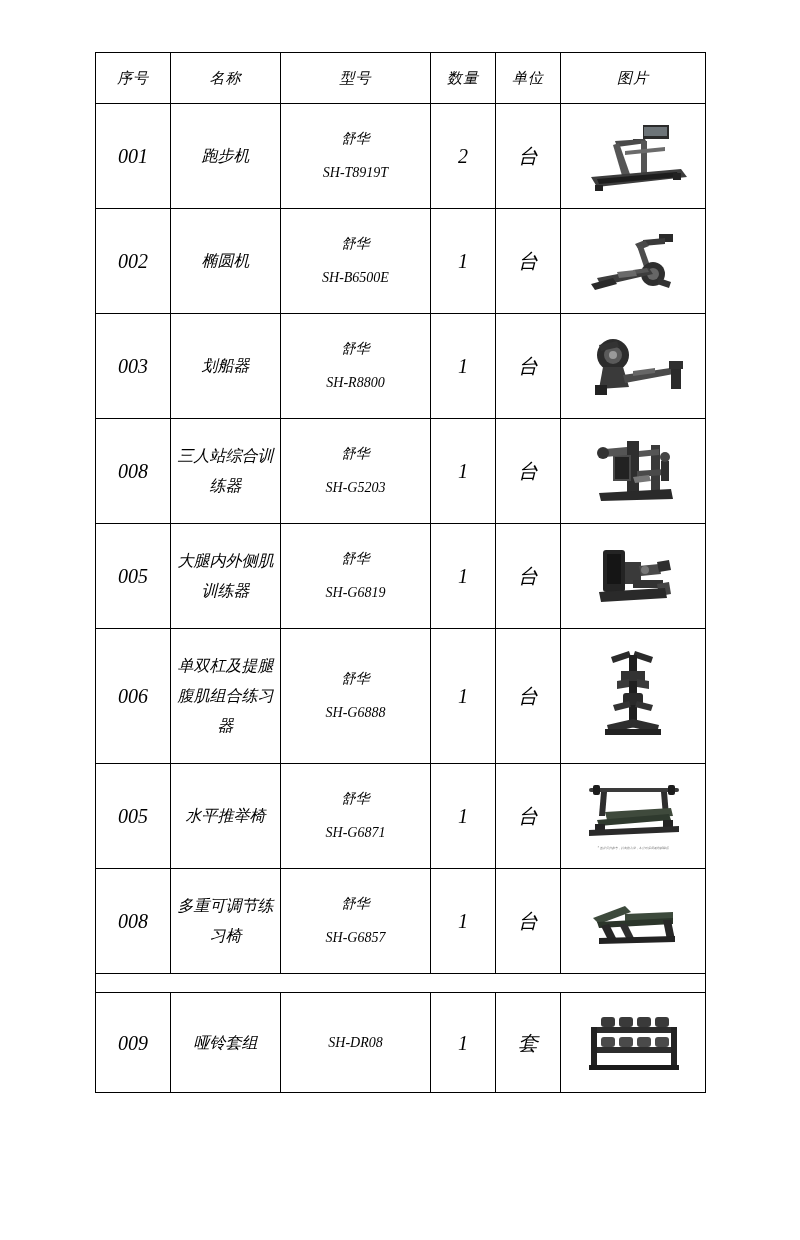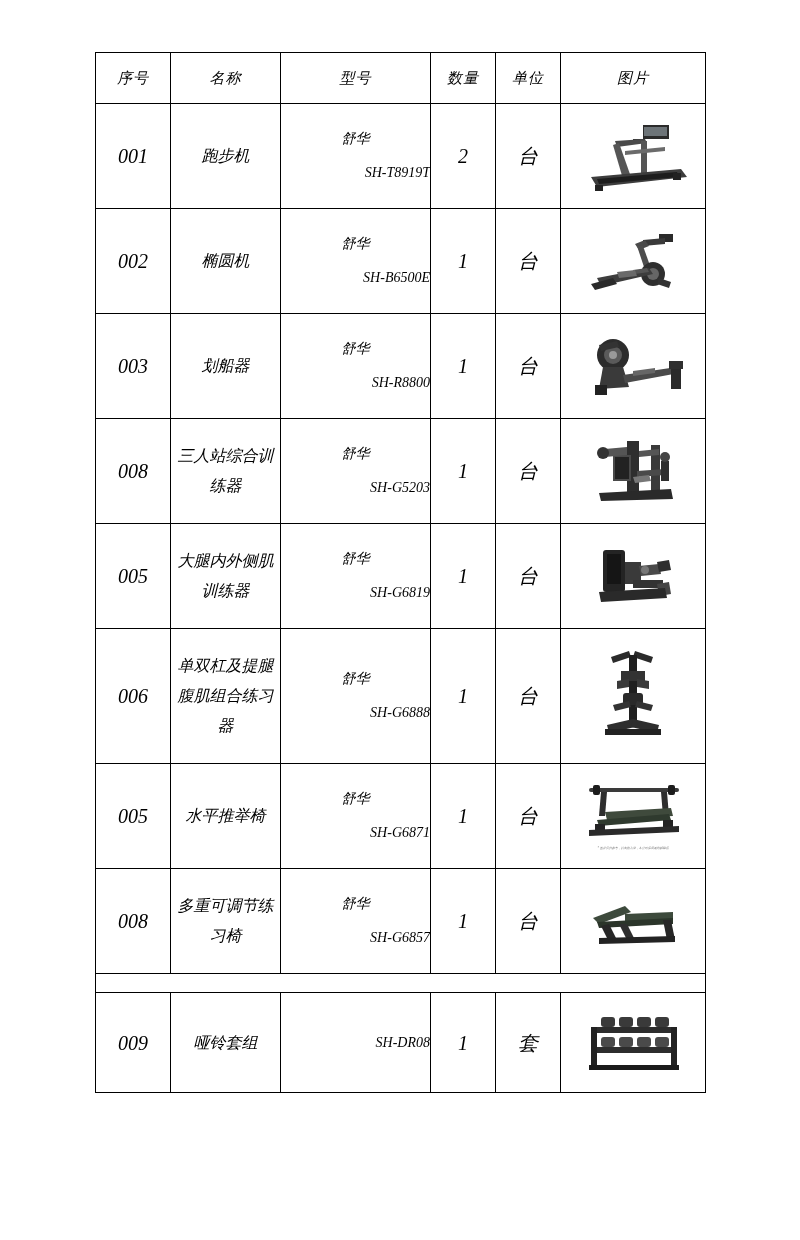--- a/index.html
+++ b/index.html
@@ -59,21 +59,21 @@
     font-size: 16px;
     line-height: 30px;
     padding: 0 6px;
   }
   .cell-model {
     font-size: 14px;
     line-height: 34px;
     margin-left: 22px;
   }
   .cell-model .brand { display: block; }
-  .cell-model .code  { display: block; text-align: right; }
+  .cell-model .code  { display: block; }
   .cell-model.single { line-height: 30px; }
   .cell-img {
     padding: 4px 0;
   }
   .imgbox {
     width: 135px;
     height: 100%;
     margin: 0 auto;
     display: flex;
     align-items: center;

